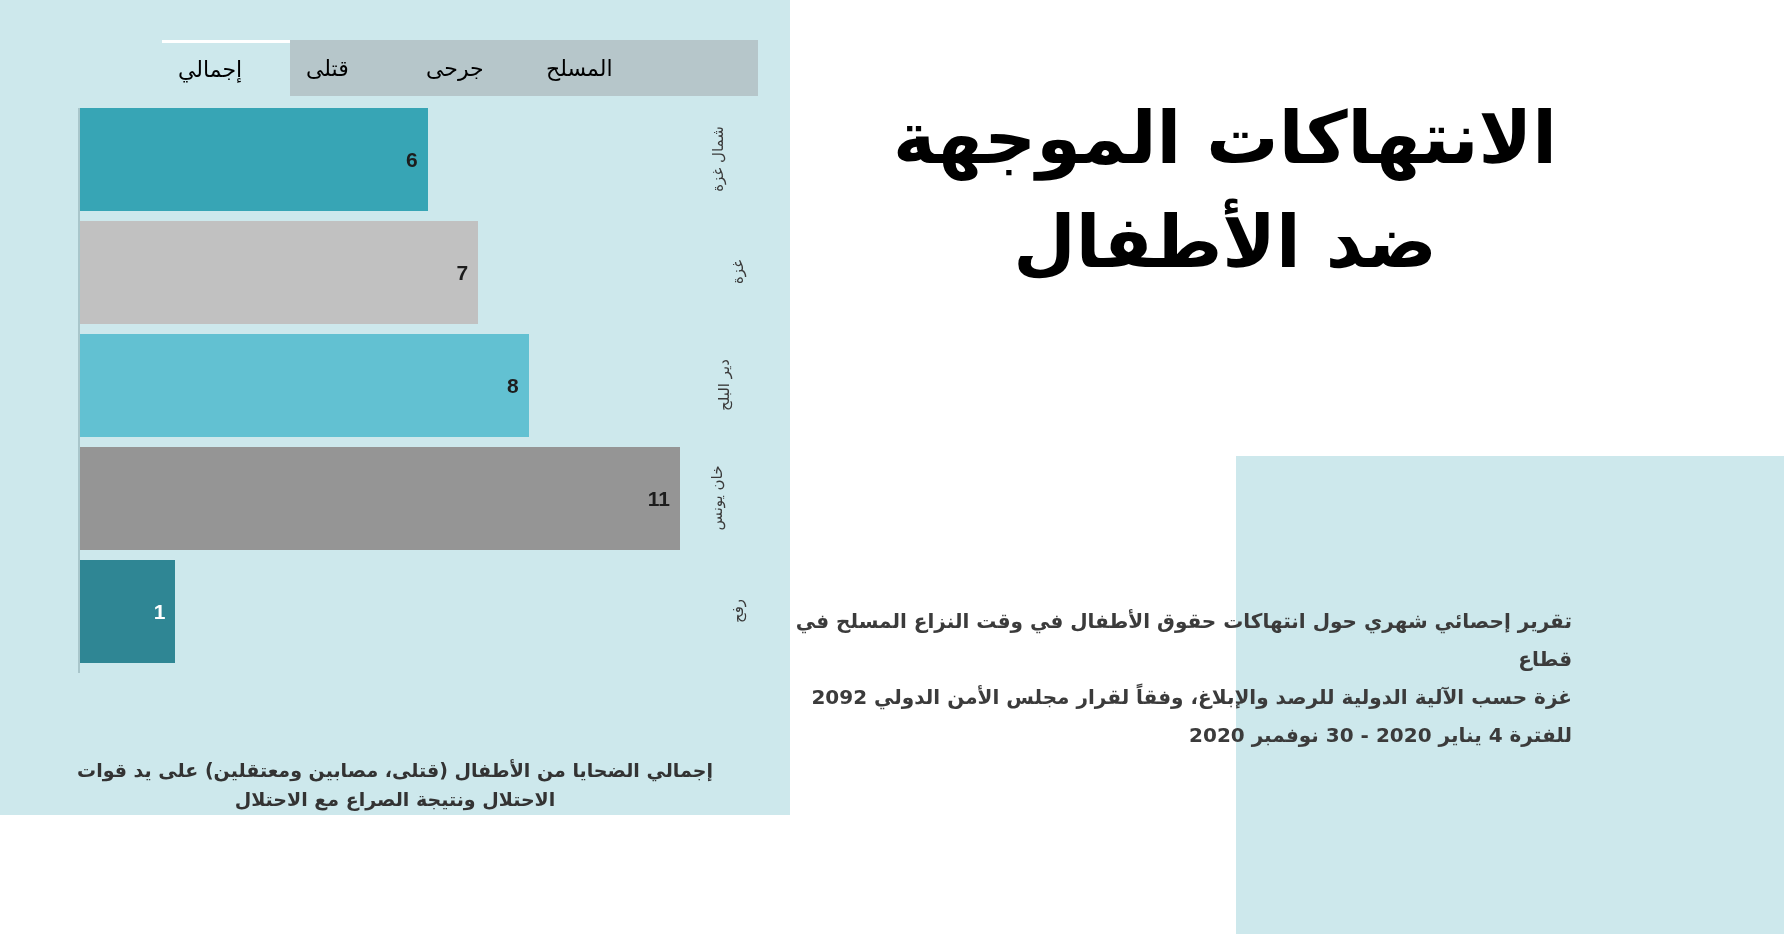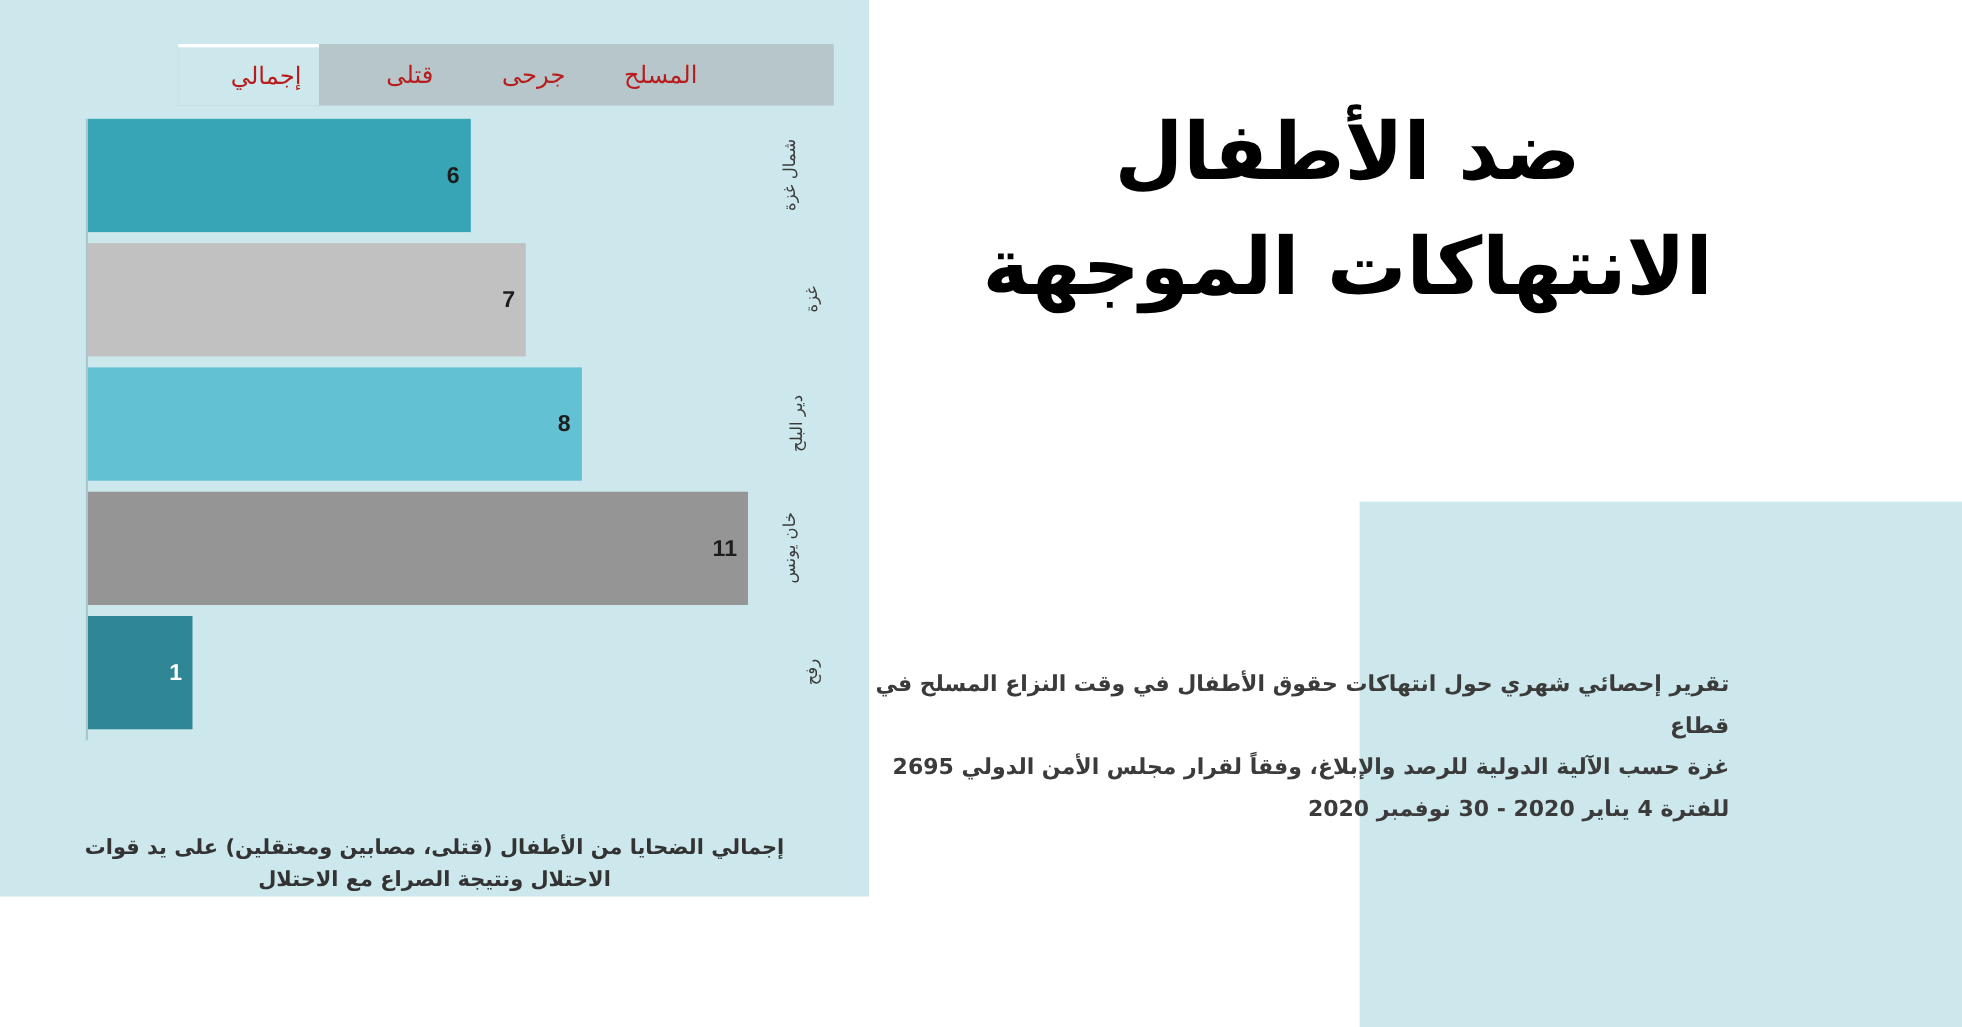--- a/index.html
+++ b/index.html
@@ -50,23 +50,23 @@
     background: #b6c6ca;
     display: flex;
     flex-direction: row-reverse;
     align-items: stretch;
     box-sizing: border-box;
   }
   .tab {
     flex: 0 0 auto;
     display: flex;
     align-items: center;
-    justify-content: flex-start;
+    justify-content: flex-end;
     font-size: 22px;
-    color: #b91c1c;
+    color: #000000;
     font-family: "DejaVu Sans", sans-serif;
     box-sizing: border-box;
     padding: 0 16px;
   }
   .tab.tab-active {
     background: #cde8ec;
     width: 128px;
     border-top: 3px solid #ffffff;
   }
   .tab.tab-idle { width: 120px; }
@@ -224,21 +224,21 @@
     </div>
 
 </div>
 
 <div id="chart-caption">
   <div>إجمالي الضحايا من الأطفال (قتلى، مصابين ومعتقلين) على يد قوات</div>
   <div>الاحتلال ونتيجة الصراع مع الاحتلال</div>
 </div>
 
 <div id="main-title">
+  <div>الانتهاكات الموجهة</div>
   <div>ضد الأطفال</div>
-  <div>الانتهاكات الموجهة</div>
 </div>
 
 <div id="subtitle">
   <div>تقرير إحصائي شهري حول انتهاكات حقوق الأطفال في وقت النزاع المسلح في قطاع</div>
-  <div>غزة حسب الآلية الدولية للرصد والإبلاغ، وفقاً لقرار مجلس الأمن الدولي 2695</div>
+  <div>غزة حسب الآلية الدولية للرصد والإبلاغ، وفقاً لقرار مجلس الأمن الدولي 2092</div>
   <div>للفترة 4 يناير 2020 - 30 نوفمبر 2020</div>
 </div>
 
 </body></html>

